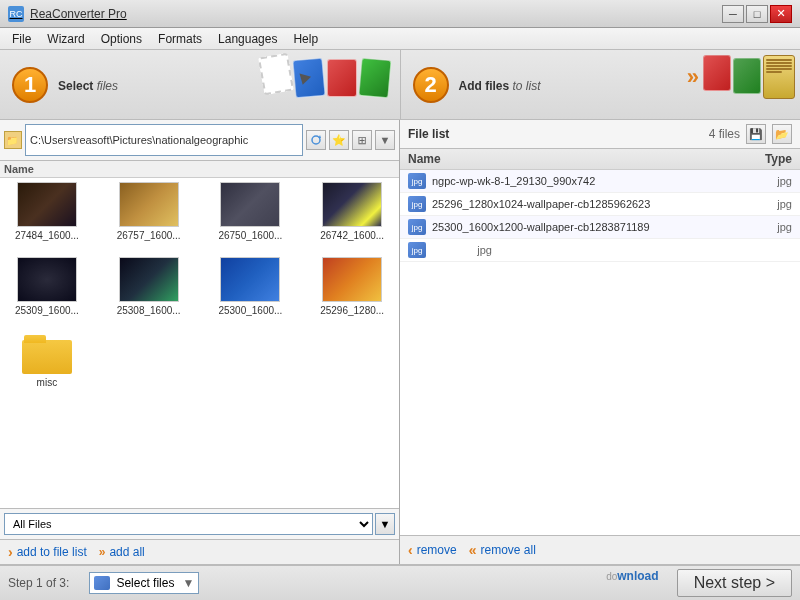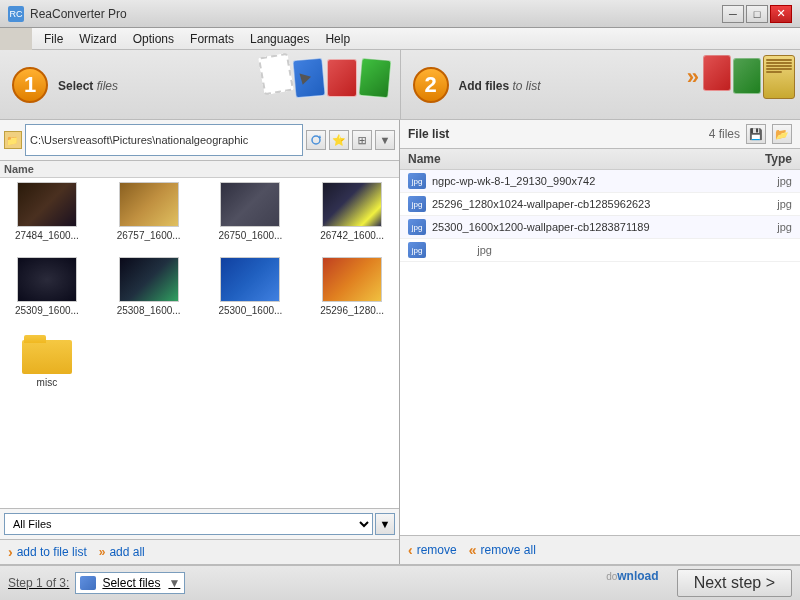--- a/index.html
+++ b/index.html
@@ -8,39 +8,38 @@
     
     .title-bar {
       background: linear-gradient(to bottom, #e8e8e8, #d0d0d0);
       height: 28px;
       display: flex;
       align-items: center;
       padding: 0 8px;
       border-bottom: 1px solid #999;
       justify-content: space-between;
     }
-    .title-bar-left { display: flex; align-items: center; gap: 6px; }
+    .title-bar-left { display: flex; align-items: center; gap: 6px; text-decoration: underline; }
     .title-bar-icon { width: 16px; height: 16px; background: #4a90d9; border-radius: 2px; font-size: 9px; color: white; display: flex; align-items: center; justify-content: center; }
     .title-bar-text { font-size: 12px; color: #333; }
     .title-bar-buttons { display: flex; gap: 2px; }
     .tb-btn {
       width: 22px; height: 18px; border: 1px solid #888; background: linear-gradient(to bottom, #f0f0f0, #d8d8d8);
       cursor: pointer; font-size: 11px; display: flex; align-items: center; justify-content: center; color: #333;
     }
     .tb-btn.close { background: linear-gradient(to bottom, #f04040, #c02020); color: white; border-color: #a00; }
 
     
     .menu-bar {
       background: linear-gradient(to bottom, #f5f5f5, #e8e8e8);
       height: 22px;
       display: flex;
       align-items: center;
       padding: 0 4px;
       border-bottom: 1px solid #bbb;
-      margin-left: 32px;
     }
     .menu-item {
       padding: 2px 8px;
       cursor: pointer;
       color: #222;
       font-size: 12px;
     }
 
     
     .main-content {
@@ -243,21 +242,21 @@
     .remove-arrow { color: #e08020; font-weight: bold; font-size: 14px; }
 
     
     .bottom-bar {
       height: 36px;
       background: linear-gradient(to bottom, #e8e8e8, #d8d8d8);
       border-top: 2px solid #bbb;
       display: flex; align-items: center; justify-content: space-between;
       padding: 0 8px;
     }
-    .step-indicator { display: flex; align-items: center; gap: 6px; text-decoration: underline; }
+    .step-indicator { display: flex; align-items: center; gap: 20px; }
     .step-label { color: #555; font-size: 12px; }
     .step-dropdown {
       display: flex; align-items: center; gap: 2px;
       border: 1px solid #7a9dbd; background: white;
       padding: 2px 4px; cursor: pointer; height: 22px;
     }
     .step-dropdown-icon { width: 16px; height: 14px; background: linear-gradient(135deg, #6090e0, #4070c0); border-radius: 2px; margin-right: 4px; }
     .next-btn {
       padding: 4px 16px; background: linear-gradient(to bottom, #f5f5f5, #dcdcdc);
       border: 1px solid #999; cursor: pointer; font-size: 16px; color: #333;

